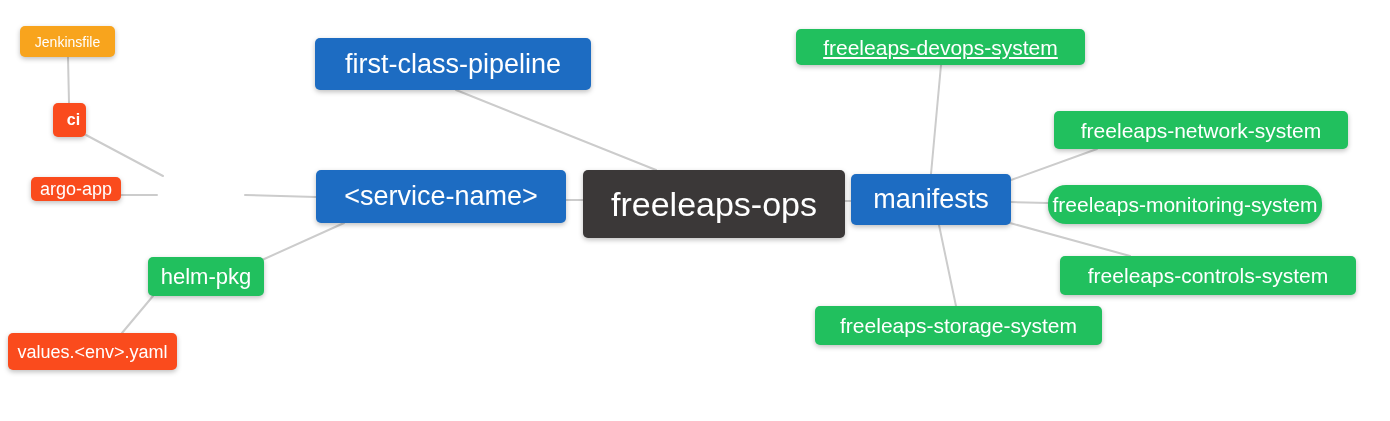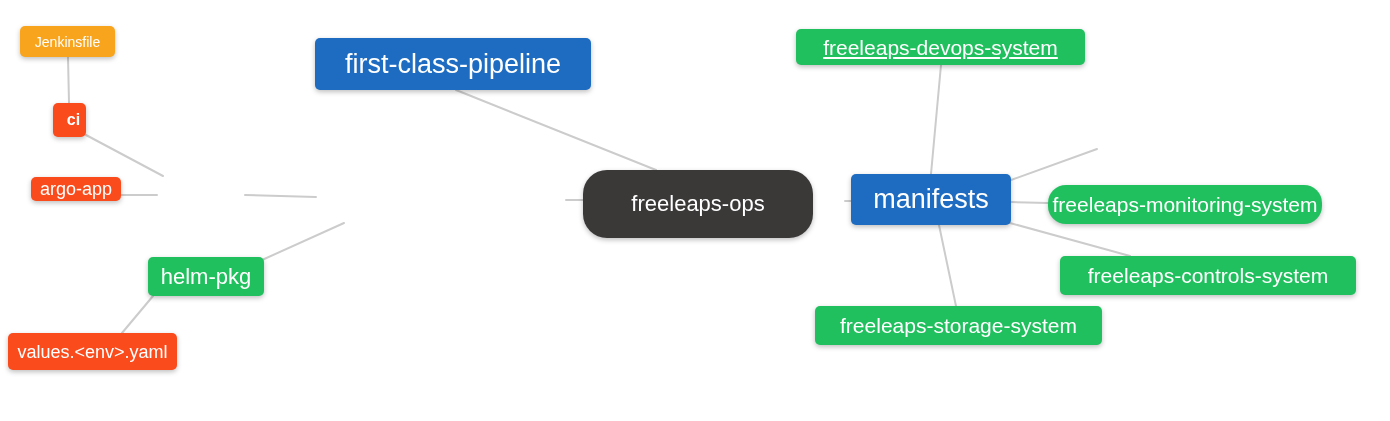--- a/index.html
+++ b/index.html
@@ -63,22 +63,24 @@
       <line x1="1011" y1="180" x2="1097" y2="149" stroke="#cccccc" stroke-width="2" stroke-linecap="round"></line>
       <line x1="1011" y1="202" x2="1048" y2="203" stroke="#cccccc" stroke-width="2" stroke-linecap="round"></line>
       <line x1="1010" y1="223" x2="1130" y2="256" stroke="#cccccc" stroke-width="2" stroke-linecap="round"></line>
       <line x1="939" y1="225" x2="956" y2="306" stroke="#cccccc" stroke-width="2" stroke-linecap="round"></line>
     </svg>
   <div class="nodes-layer">
       <div class="node" style="left: 20px; top: 26px; width: 95px; height: 31px; font-size: 14px; background: rgb(248, 164, 29);">Jenkinsfile</div>
       <div class="node" style="left: 53px; top: 103px; width: 33px; height: 34px; font-size: 16px; background: rgb(250, 75, 29); font-weight: 700; padding-left: 8px;">ci</div>
       <div class="node" style="left: 31px; top: 177px; width: 90px; height: 24px; font-size: 18px; background: rgb(250, 75, 29);">argo-app</div>
       <div class="node" style="left: 315px; top: 38px; width: 276px; height: 52px; font-size: 27px; background: rgb(29, 108, 194);">first-class-pipeline</div>
+      <div class="node" style="left: 316px; top: 170px; width: 250px; height: 53px; font-size: 27px; background: rgb(29, 108, 194);">&lt;service-name&gt;</div>
       <div class="node" style="left: 148px; top: 257px; width: 116px; height: 39px; font-size: 22px; background: rgb(33, 192, 94);">helm-pkg</div>
       <div class="node" style="left: 8px; top: 333px; width: 169px; height: 37px; font-size: 18px; background: rgb(250, 75, 29);">values.&lt;env&gt;.yaml</div>
-      <div class="node" style="left: 583px; top: 170px; width: 230px; height: 68px; font-size: 22px; background: rgb(59, 56, 56); border-radius: 24px;">freeleaps-ops</div>
+      <div class="node" style="left: 583px; top: 170px; width: 262px; height: 68px; font-size: 34px; background: rgb(59, 56, 56);">freeleaps-ops</div>
       <div class="node" style="left: 851px; top: 174px; width: 160px; height: 51px; font-size: 27px; background: rgb(29, 108, 194);">manifests</div>
       <div class="node" style="left: 796px; top: 29px; width: 289px; height: 36px; font-size: 21px; background: rgb(33, 192, 94); text-decoration: underline;">freeleaps-devops-system</div>
+      <div class="node" style="left: 1054px; top: 111px; width: 294px; height: 38px; font-size: 21px; background: rgb(33, 192, 94);">freeleaps-network-system</div>
       <div class="node" style="left: 1048px; top: 185px; width: 274px; height: 39px; font-size: 21px; background: rgb(33, 192, 94); border-radius: 18px;">freeleaps-monitoring-system</div>
       <div class="node" style="left: 1060px; top: 256px; width: 296px; height: 39px; font-size: 21px; background: rgb(33, 192, 94);">freeleaps-controls-system</div>
       <div class="node" style="left: 815px; top: 306px; width: 287px; height: 39px; font-size: 21px; background: rgb(33, 192, 94);">freeleaps-storage-system</div>
     </div>
 </div>
 
 </body></html>

